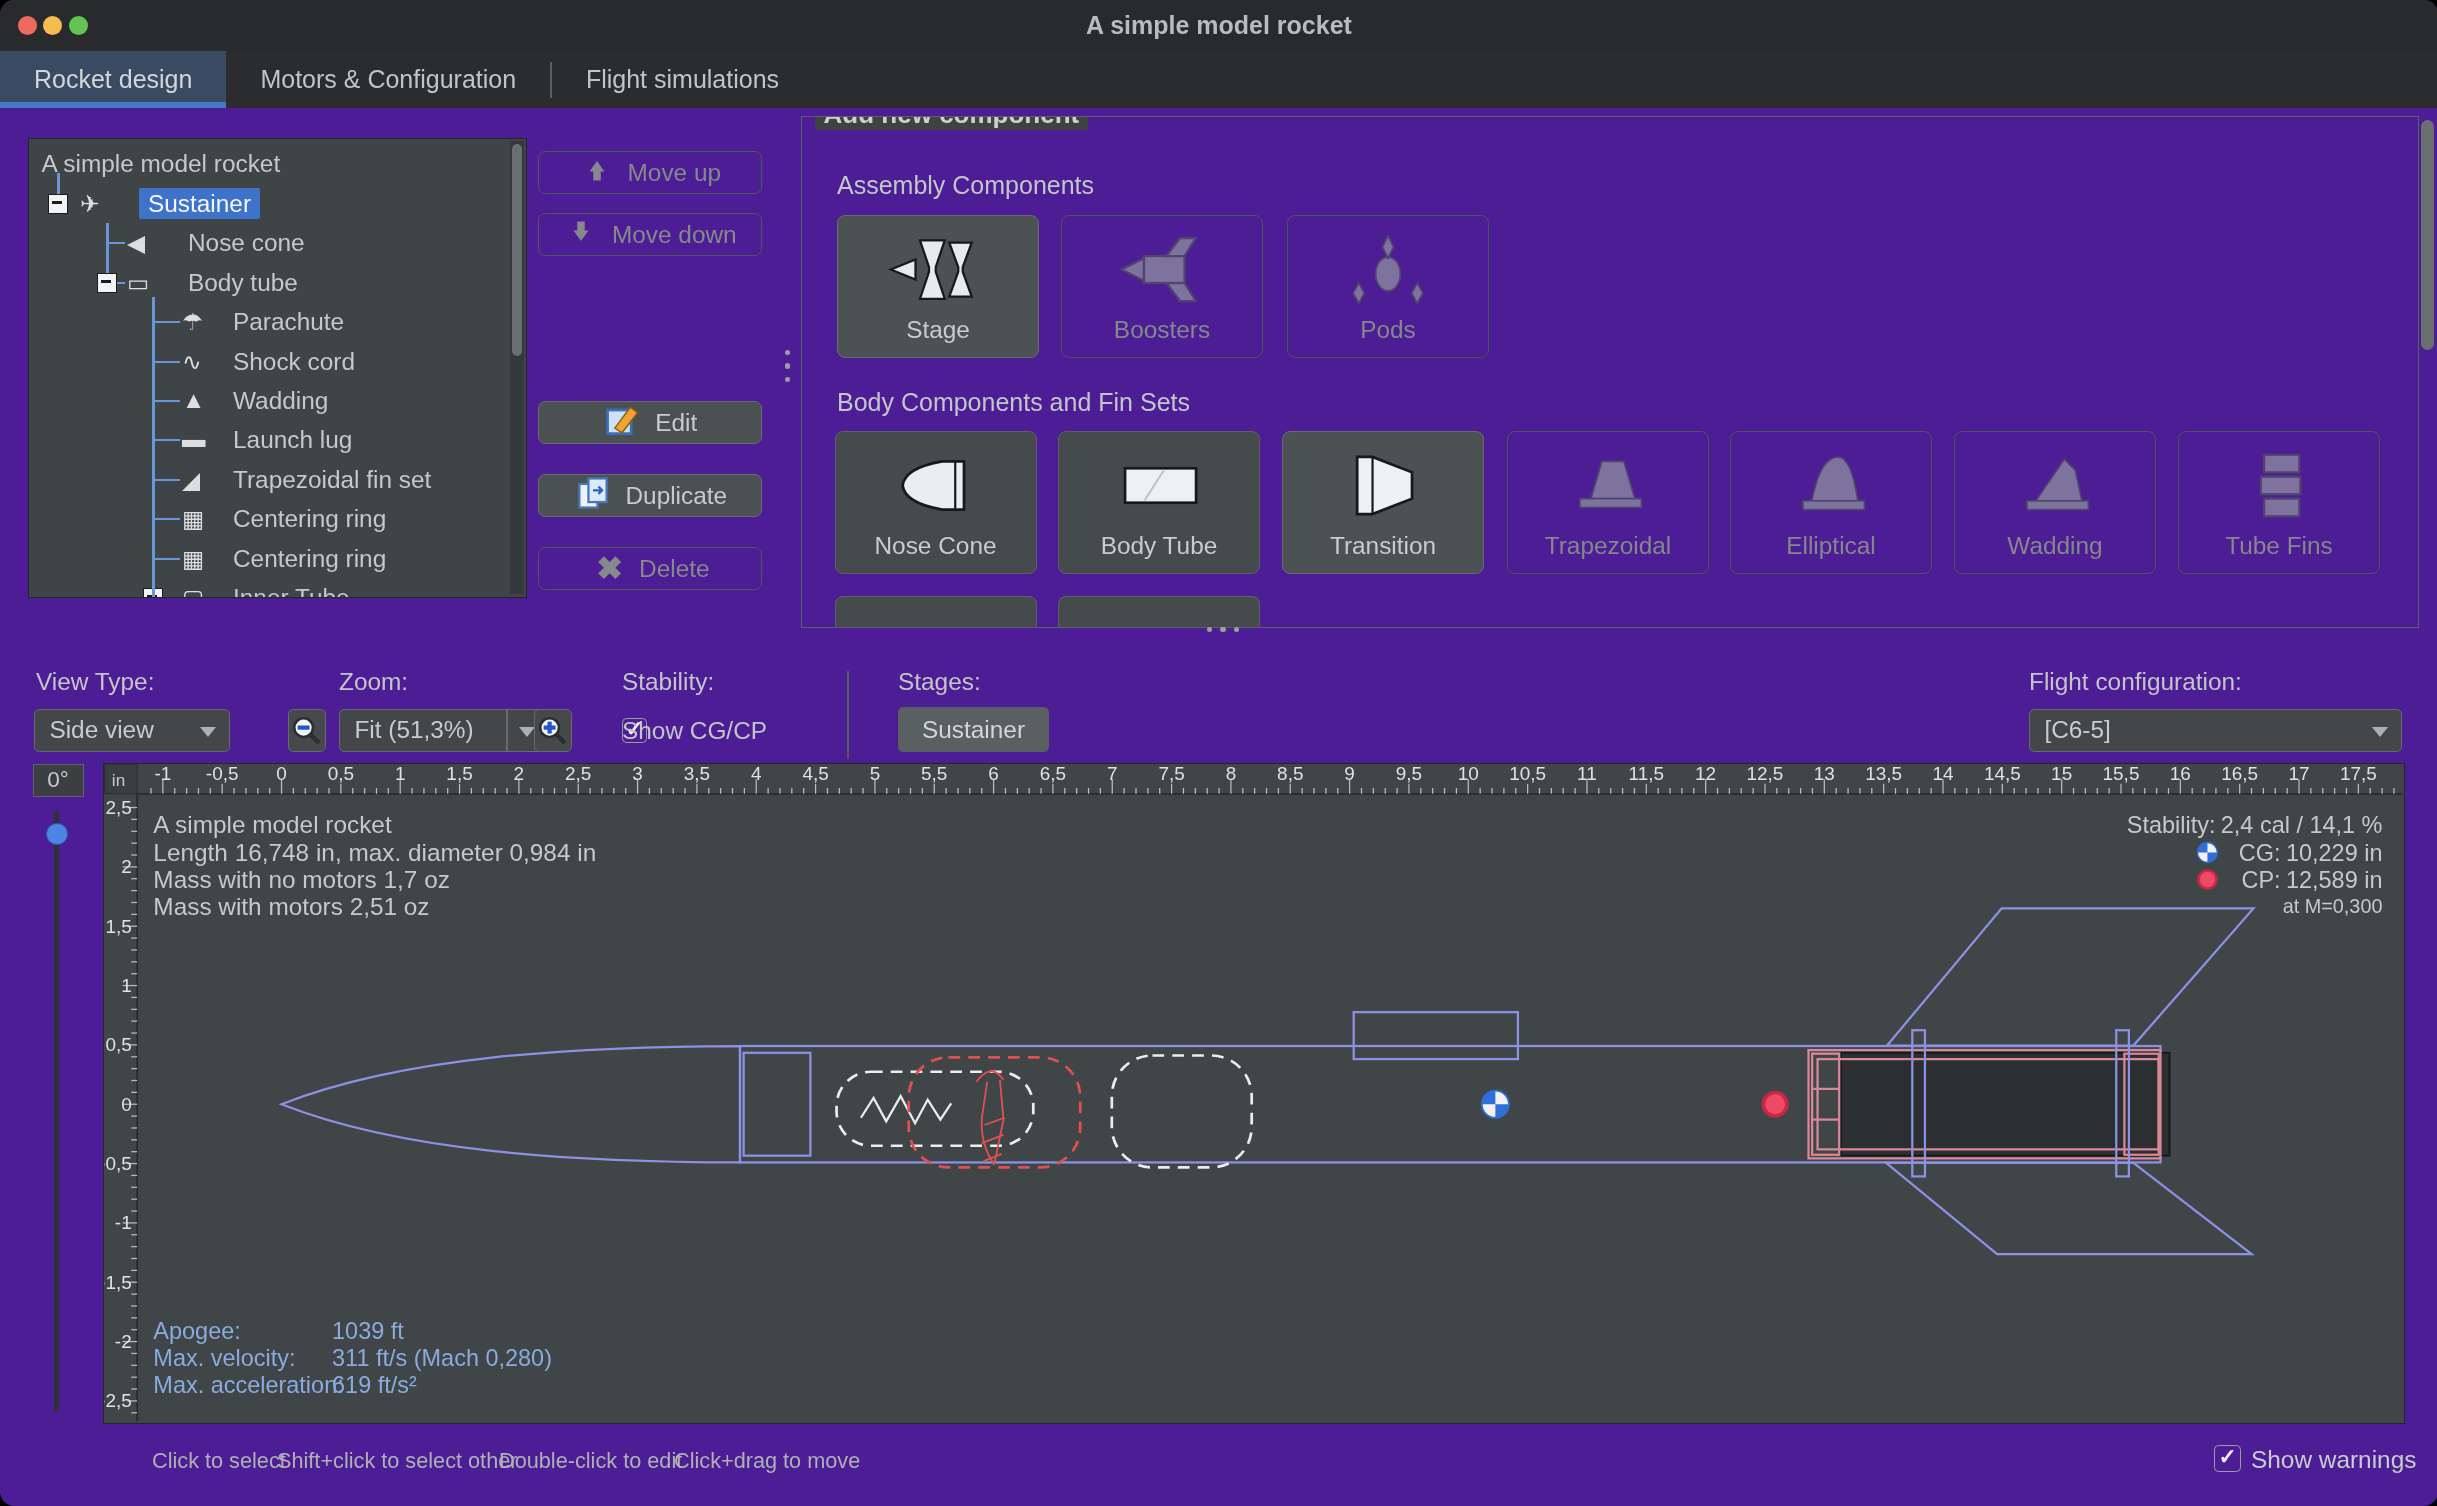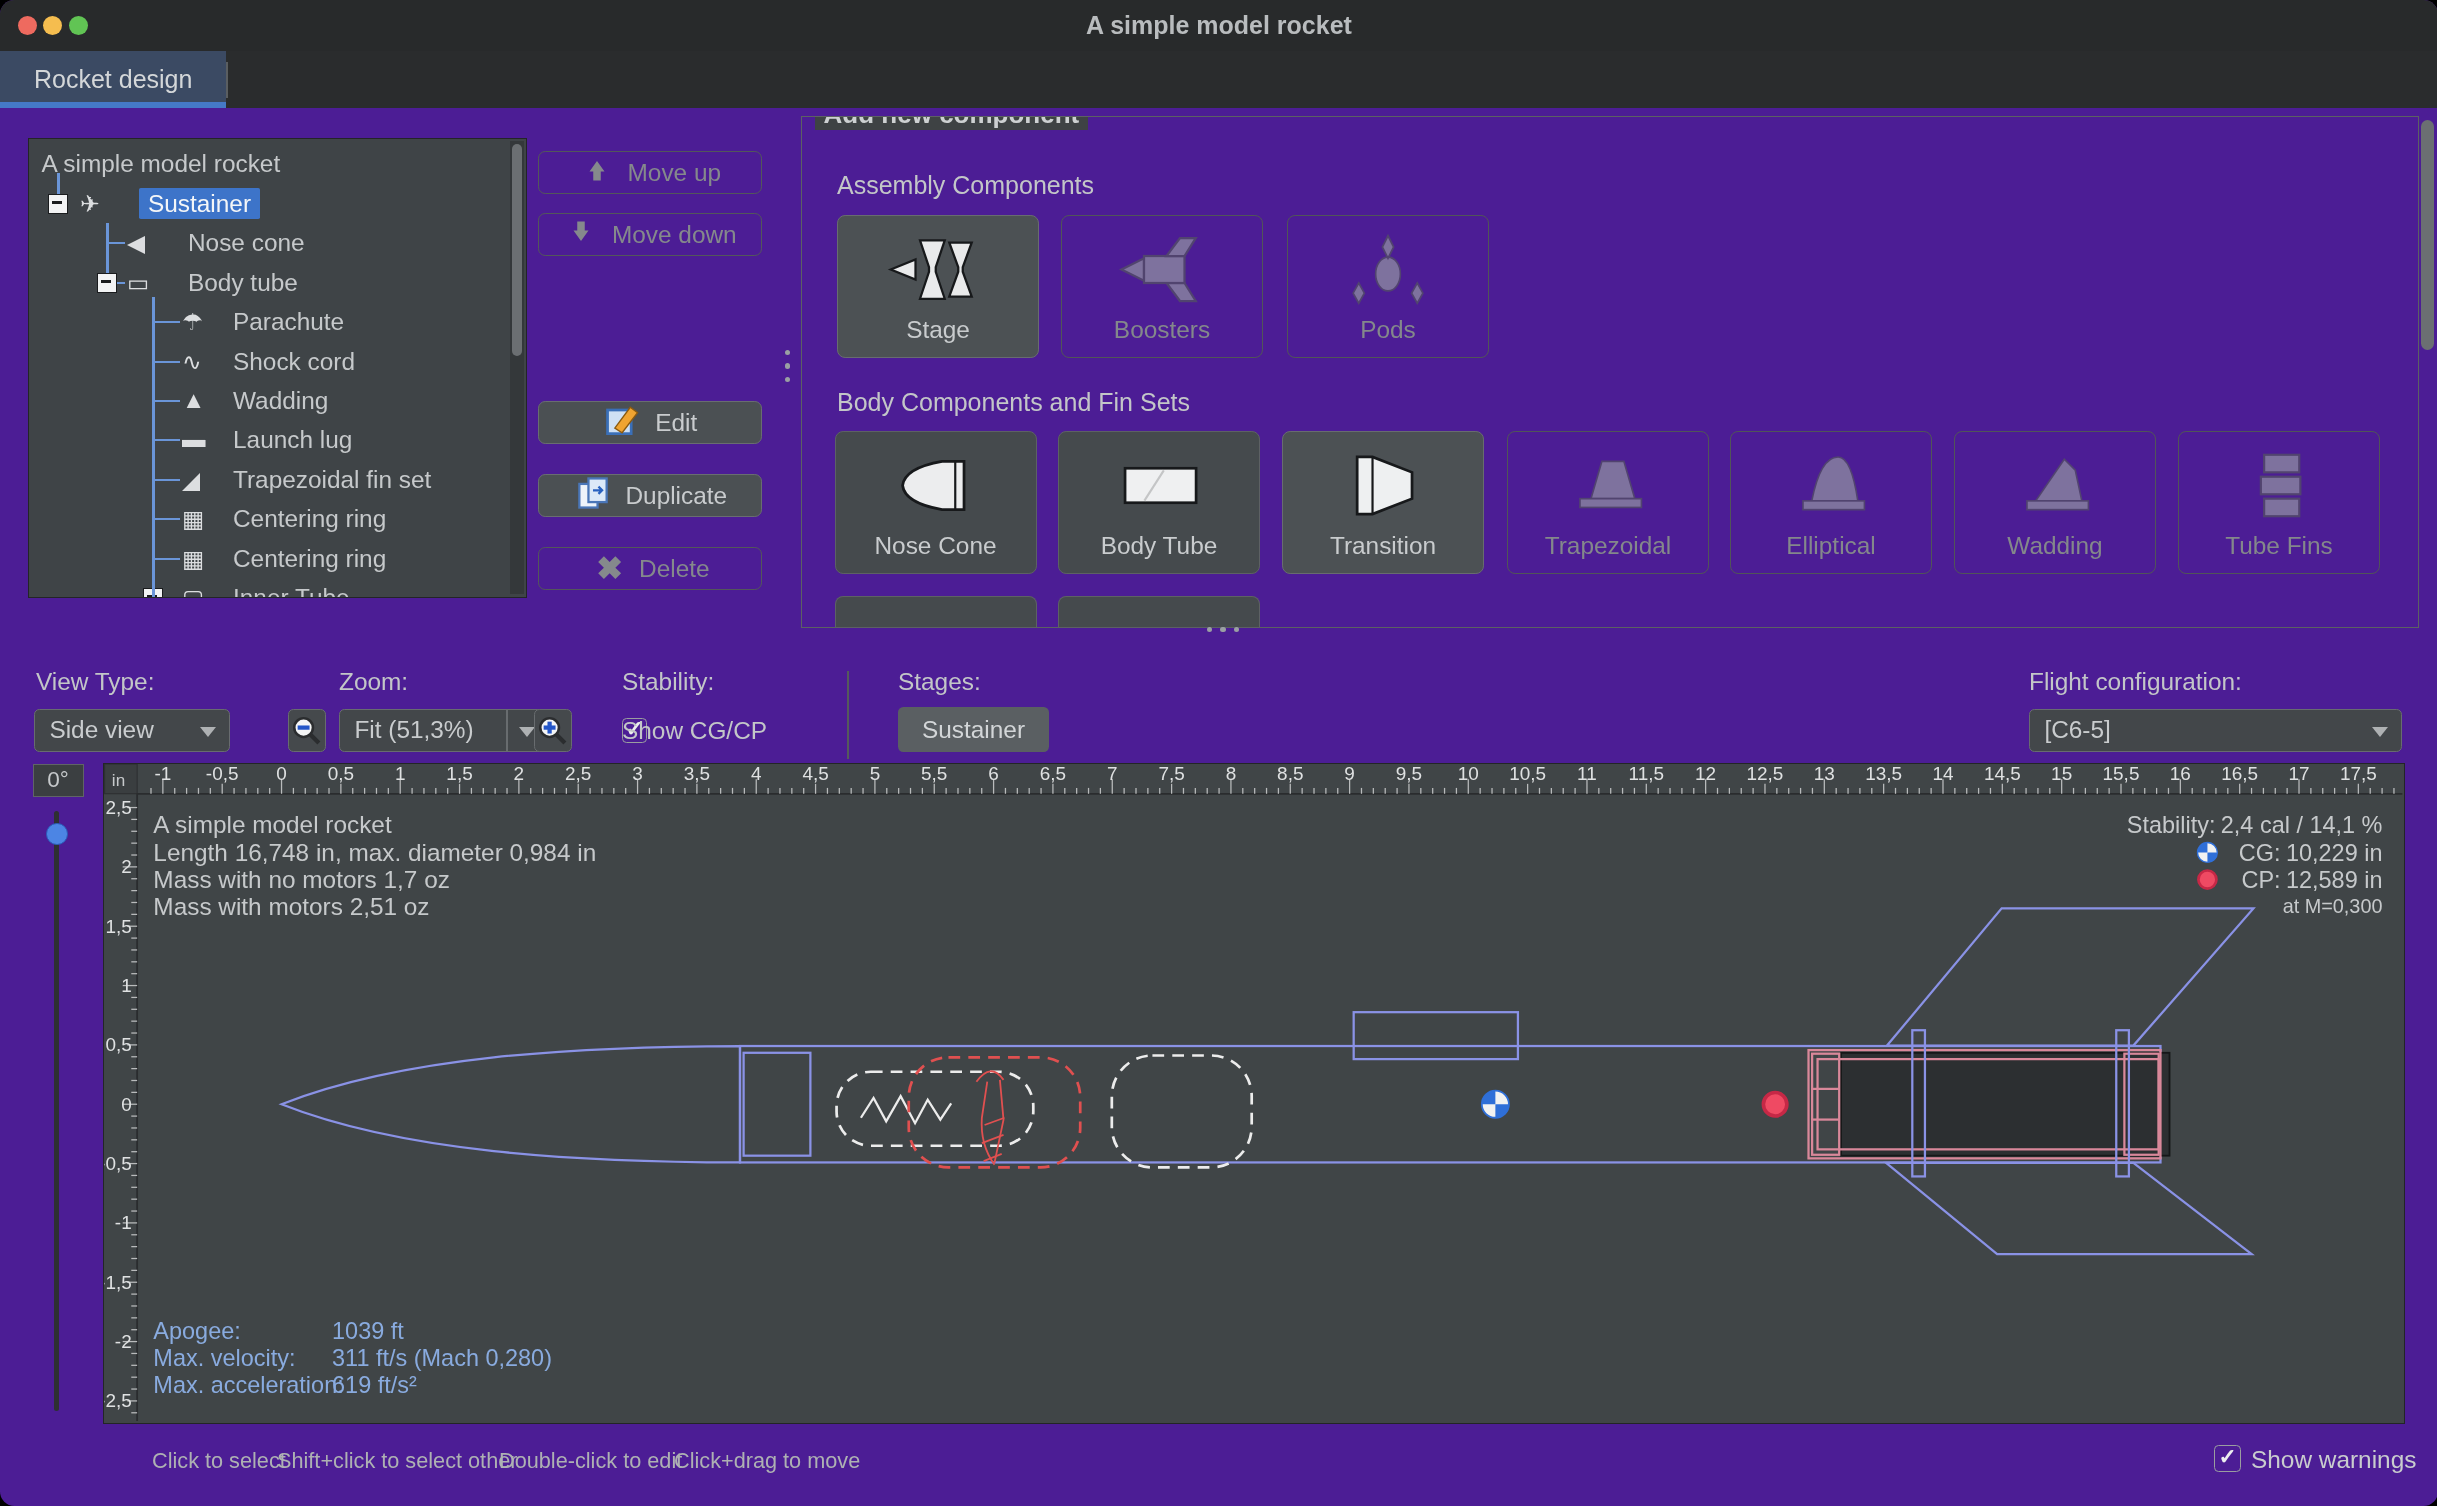--- a/index.html
+++ b/index.html
@@ -86,21 +86,23 @@
 
   <div class="titlebar">
     <div class="tl red"></div>
     <div class="tl yellow"></div>
     <div class="tl green"></div>
     <div class="wtitle">A simple model rocket</div>
   </div>
 
   <div class="tabbar">
     <div class="tab selected"><span>Rocket design</span></div>
+    <div class="tab"><span>Motors &amp; Configuration</span></div>
     <div class="tabdiv"></div>
+    <div class="tab"><span>Flight simulations</span></div>
   </div>
 
   <div class="tree-panel">
     <div id="tree-rows">
         <div class="tree-row" style="top: 7.2px;">
           <span class="tree-label" style="left: 12.6px;">A simple model rocket</span>
         </div>
         <div class="tree-row" style="top: 47px;">
           <div class="expander" style="left: 19px;"></div>
           <span class="tree-icon" style="left: 51px;">✈</span>

